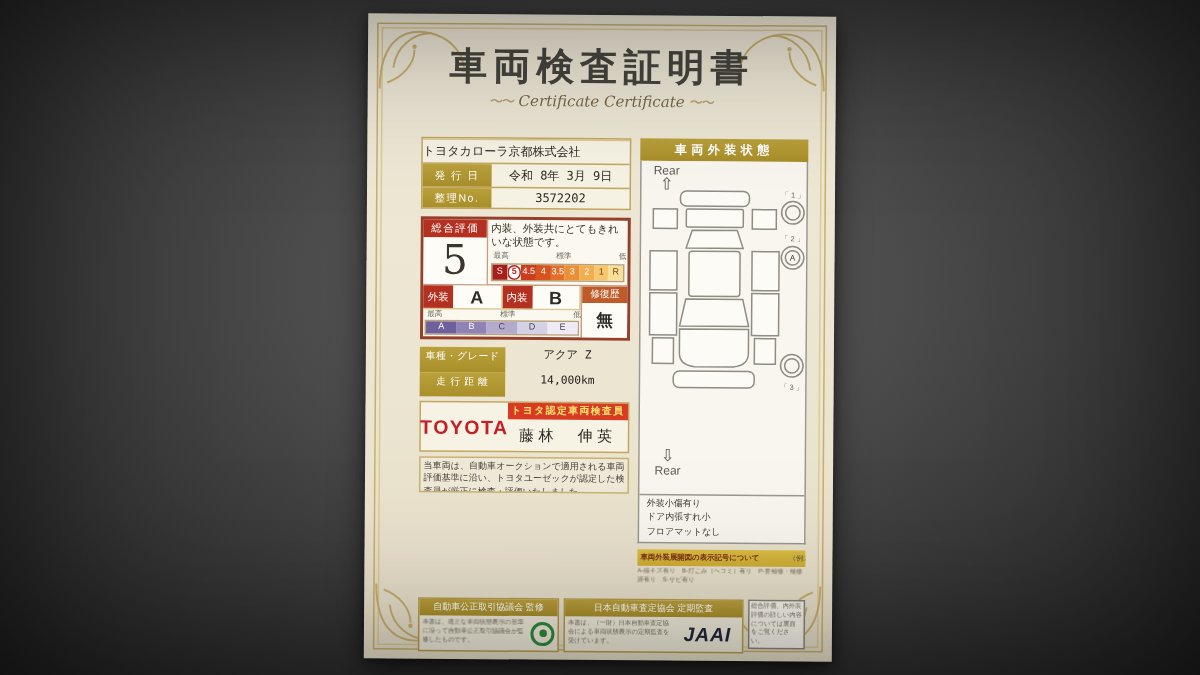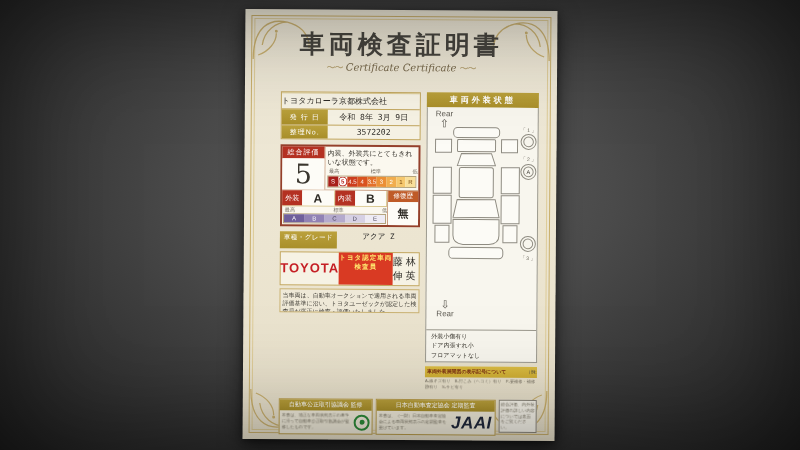--- a/index.html
+++ b/index.html
@@ -85,21 +85,21 @@
   .details{margin-top:5px;}
   .drow{display:flex;height:16.5px;}
   .dlabel{width:57px;background:linear-gradient(#bba13c,#a98f2a);color:#fff;font-size:6.5px;
     text-align:center;padding:2px 0;letter-spacing:.5px;}
   .dvalue{flex:1;text-align:center;font-size:7.5px;color:#222;
     font-family:"DejaVu Sans Mono","Liberation Mono",monospace;}
 
   .inspector{margin-top:3px;border:1px solid #c2a65e;display:flex;height:32px;background:#f6f2e4;}
   .brand{width:58px;display:flex;align-items:center;justify-content:center;
     color:#c51f25;font-weight:bold;font-size:13px;letter-spacing:1px;}
-  .insp-right{flex:1;display:flex;flex-direction:row;}
+  .insp-right{flex:1;display:flex;flex-direction:column;}
   .cert-bar{background:#d93a23;color:#ffe66e;font-size:6.5px;text-align:center;
     padding:1px 0;font-weight:bold;letter-spacing:1px;}
   .insp-name{flex:1;display:flex;align-items:center;justify-content:center;
     font-family:"DejaVu Serif","Liberation Serif",serif;font-size:10px;letter-spacing:3px;color:#2c2a25;}
 
   .disclaimer{margin-top:3px;border:1px solid #c9b171;padding:2px;font-size:6px;
     line-height:1.4;color:#44413a;text-align:justify;height:18px;overflow:hidden;background:#efe9d8;}
 
   .panel-head{letter-spacing:3px;}
   .diagram-panel{position:relative;height:254px;background:#f8f6ee;border:1px solid #9b988d;border-top:none;}
@@ -127,21 +127,21 @@
   .fbox-body{display:flex;padding:2px;gap:2px;height:19px;overflow:hidden;}
   .fbox-text{overflow:hidden;}
   .fbox1{width:92px;}
   .fbox1 .fbox-text{width:72px;}
   .fbox2{width:124px;}
   .fbox2 .fbox-text{width:70px;}
   .emblem{width:12px;height:12px;border-radius:50%;border:2px solid #2e8b3a;align-self:center;
     display:flex;align-items:center;justify-content:center;}
   .emblem::after{content:"";width:5px;height:5px;border-radius:50%;background:#2e8b3a;}
   .jaai{flex:1;display:flex;align-items:center;justify-content:center;
-    font-style:italic;font-weight:bold;font-size:17px;color:#21293c;letter-spacing:.5px;
+    font-style:italic;font-weight:bold;font-size:13px;color:#21293c;letter-spacing:.5px;
     font-family:"Liberation Sans","DejaVu Sans",sans-serif;}
   .note-box{width:36px;border:1px solid #8a857a;background:#f7f4ea;padding:1px;height:29px;overflow:hidden;}
 </style>
 </head>
 <body>
 
 <div class="scene">
   <div class="paper">
     <div class="frame"></div>
     <div class="frame2"></div>
@@ -240,20 +240,24 @@
             <div class="lab">修復歴</div>
             <div class="val">無</div>
           </div>
         </div>
       </div>
 
       <div class="details">
         <div class="drow">
           <div class="dlabel">車種・グレード</div>
           <div class="dvalue">アクア Z</div>
+        </div>
+        <div class="drow">
+          <div class="dlabel">走 行 距 離</div>
+          <div class="dvalue">14,000km</div>
         </div>
       </div>
 
       <div class="inspector">
         <div class="brand">TOYOTA</div>
         <div class="insp-right">
           <div class="cert-bar">トヨタ認定車両検査員</div>
           <div class="insp-name">藤林　伸英</div>
         </div>
       </div>

